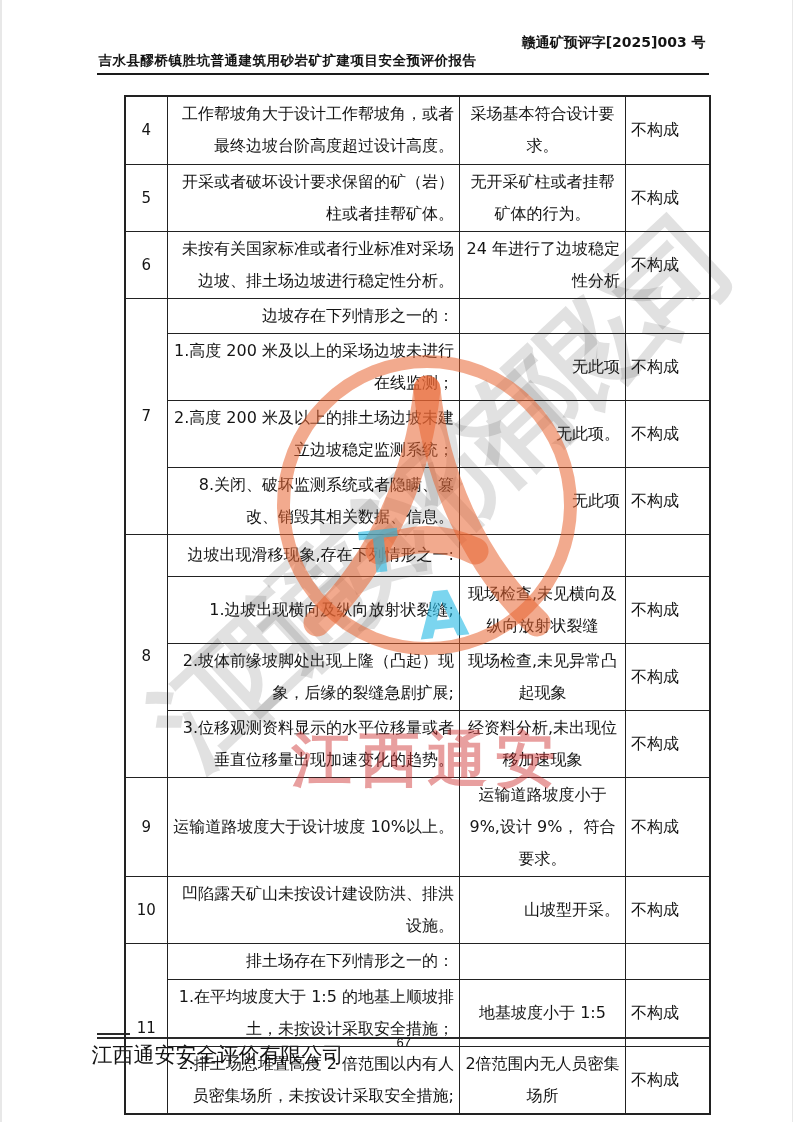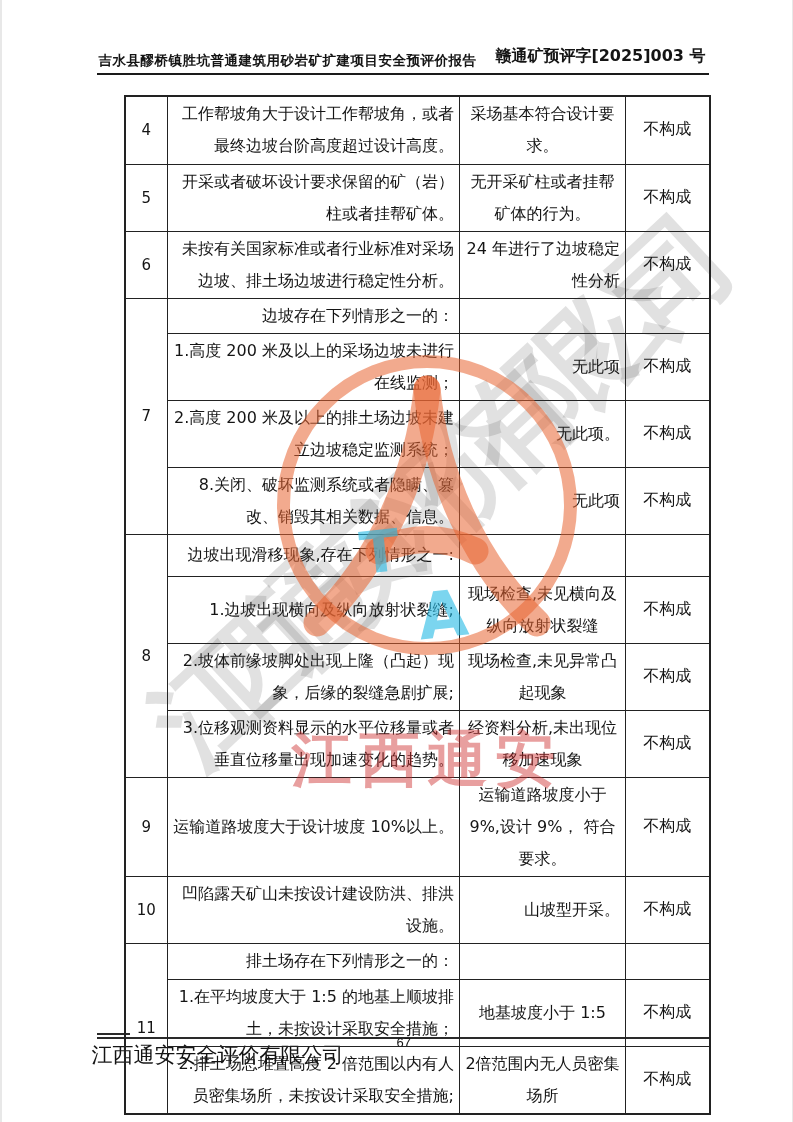--- a/index.html
+++ b/index.html
@@ -2,34 +2,34 @@
 <html><head>
 <meta charset="utf-8">
 <style>
   html,body{margin:0;padding:0;background:#e8e8e8;}
   .page{
     position:relative;width:790px;height:1122px;margin:0 auto;background:#ffffff;
     font-family:"DejaVu Sans","Liberation Sans",sans-serif;color:#141414;overflow:hidden;
   }
   
   .header-title{position:absolute;left:97px;top:52px;font-size:13.5px;font-weight:600;letter-spacing:0.5px;}
-  .doc-number{position:absolute;right:86px;top:46px;font-size:16px;font-weight:700;}
+  .doc-number{position:absolute;right:86px;top:34px;font-size:14px;font-weight:700;}
   .header-rule{position:absolute;left:95px;top:73px;width:612px;height:2px;background:#1a1a1a;}
   
   table.hazard{
     position:absolute;left:122px;top:95px;width:585px;
     border-collapse:collapse;table-layout:fixed;font-size:16px;z-index:1;
   }
   table.hazard{border:2px solid #222;}
   table.hazard td{border:1px solid #222;vertical-align:middle;padding:1px 5px;line-height:32px;overflow:hidden;}
   td.num{text-align:center;font-size:15px;padding:0;line-height:20px;}
   td.item{text-align:right;}
   td.status{text-align:center;}
   td.status.c-center{text-align:right;}
-  td.concl{text-align:center;font-family:Liberation Mono, monospace;}
+  td.concl{}
   
   .footer-tick{position:absolute;left:95px;top:1033px;width:33px;height:2px;background:#2a2a2a;}
   .footer-rule{position:absolute;left:95px;top:1037px;width:612px;height:1.5px;background:#2a2a2a;}
   .footer-company{position:absolute;left:90px;top:1041px;font-size:21px;}
   .page-number{position:absolute;left:395px;top:1035px;font-size:13px;font-family:Liberation Sans, sans-serif;}
   
   .watermark{position:absolute;inset:0;pointer-events:none;z-index:3;}
   .wm-diagonal{
     position:absolute;left:118px;top:688px;white-space:nowrap;
     font-size:112px;font-weight:700;letter-spacing:-42px;

